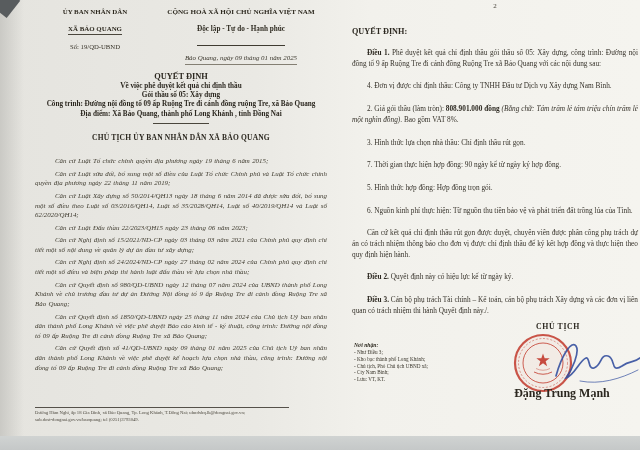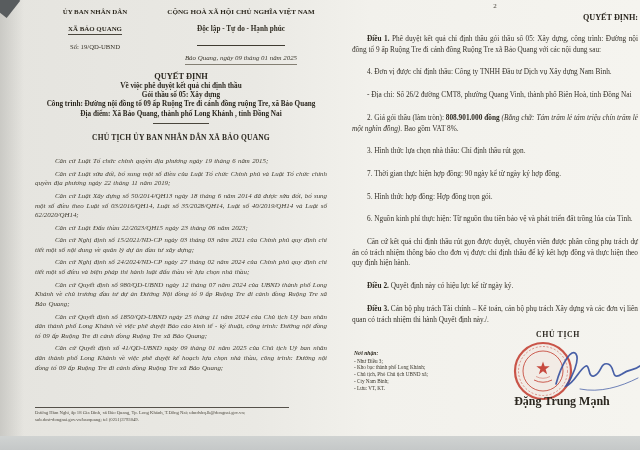--- a/index.html
+++ b/index.html
@@ -35,21 +35,21 @@
   .lp-body{margin-top:14px;}
   .rec{font-style:italic;font-size:6.9px;line-height:9.7px;text-align:justify;
     text-indent:20px;margin:0 0 2.8px;word-spacing:.6px;color:#3c382c;}
   .lp-foot{position:absolute;left:0;top:399px;width:266px;}
   .frule{border-top:.8px solid #55514a;width:254px;}
   .fl{font-size:4.7px;line-height:5.9px;color:#4c483e;margin-top:1.6px;}
 
   
   .rp{position:absolute;left:352px;top:2px;width:286px;}
   .pgnum{text-align:center;font-size:7px;color:#47433a;}
-  .rp-h{text-align:right;font-weight:bold;font-size:8.2px;margin:3px 0 7px;color:#2c2820;}
+  .rp-h{text-align:left;font-weight:bold;font-size:8.2px;margin:17px 0 7px;color:#2c2820;}
   .rpp{font-size:7.3px;line-height:10.7px;text-align:justify;text-indent:15px;margin:12px 0 .8px;color:#36322a;}
   .rpp b{color:#2c2820;}
   .sig{position:relative;height:100px;margin-top:3px;}
   .noi{position:absolute;left:2px;top:22px;width:126px;}
   .noi-h{font-weight:bold;font-style:italic;font-size:5.7px;line-height:7.4px;color:#2e2a20;}
   .noi-it{font-size:5.2px;line-height:6.8px;color:#3c382e;}
   .signer-title{position:absolute;left:138px;top:2px;width:136px;text-align:center;
     font-weight:bold;font-size:7.8px;letter-spacing:.6px;color:#2c2820;}
   .seal{position:absolute;left:160px;top:12px;}
   .sigsvg{position:absolute;left:198px;top:16px;}
@@ -105,21 +105,20 @@
       <div class="fl">sub.dost-dongnai.gov.vn/baoquang; tel (0251)3793049.</div>
     </div>
   </div>
 
   <div class="rp">
     <div class="pgnum">2</div>
     <div class="rp-h">QUYẾT ĐỊNH:</div>
 
     <p class="rpp"><b>Điều 1.</b><span> Phê duyệt kết quả chỉ định thầu gói thầu số 05: Xây dựng, công trình: Đường nội đồng tổ 9 ấp Ruộng Tre đi cánh đồng Ruộng Tre xã Bảo Quang với các nội dung sau:</span></p>
     <p class="rpp">4. Đơn vị được chỉ định thầu: Công ty TNHH Đầu tư Dịch vụ Xây dựng Nam Bình.</p>
-    <p class="rpp">- Địa chỉ: Số 26/2 đường CMT8, phường Quang Vinh, thành phố Biên Hoà, tỉnh Đồng Nai</p>
     <p class="rpp"><span>2. Giá gói thầu (làm tròn): </span><b>808.901.000 đồng</b><i> (Bằng chữ: Tám trăm lẻ tám triệu chín trăm lẻ một nghìn đồng)</i><span>. Bao gồm VAT 8%.</span></p>
     <p class="rpp">3. Hình thức lựa chọn nhà thầu: Chỉ định thầu rút gọn.</p>
     <p class="rpp">7. Thời gian thực hiện hợp đồng: 90 ngày kể từ ngày ký hợp đồng.</p>
     <p class="rpp">5. Hình thức hợp đồng: Hợp đồng trọn gói.</p>
     <p class="rpp">6. Nguồn kinh phí thực hiện: Từ nguồn thu tiền bảo vệ và phát triển đất trồng lúa của Tỉnh.</p>
     <p class="rpp">Căn cứ kết quả chỉ định thầu rút gọn được duyệt, chuyên viên được phân công phụ trách dự án có trách nhiệm thông báo cho đơn vị được chỉ định thầu để ký kết hợp đồng và thực hiện theo quy định hiện hành.</p>
     <p class="rpp"><b>Điều 2.</b><span> Quyết định này có hiệu lực kể từ ngày ký.</span></p>
     <p class="rpp"><b>Điều 3.</b><span> Cán bộ phụ trách Tài chính – Kế toán, cán bộ phụ trách Xây dựng và các đơn vị liên quan có trách nhiệm thi hành Quyết định này./.</span></p>
 
     <div class="sig">

